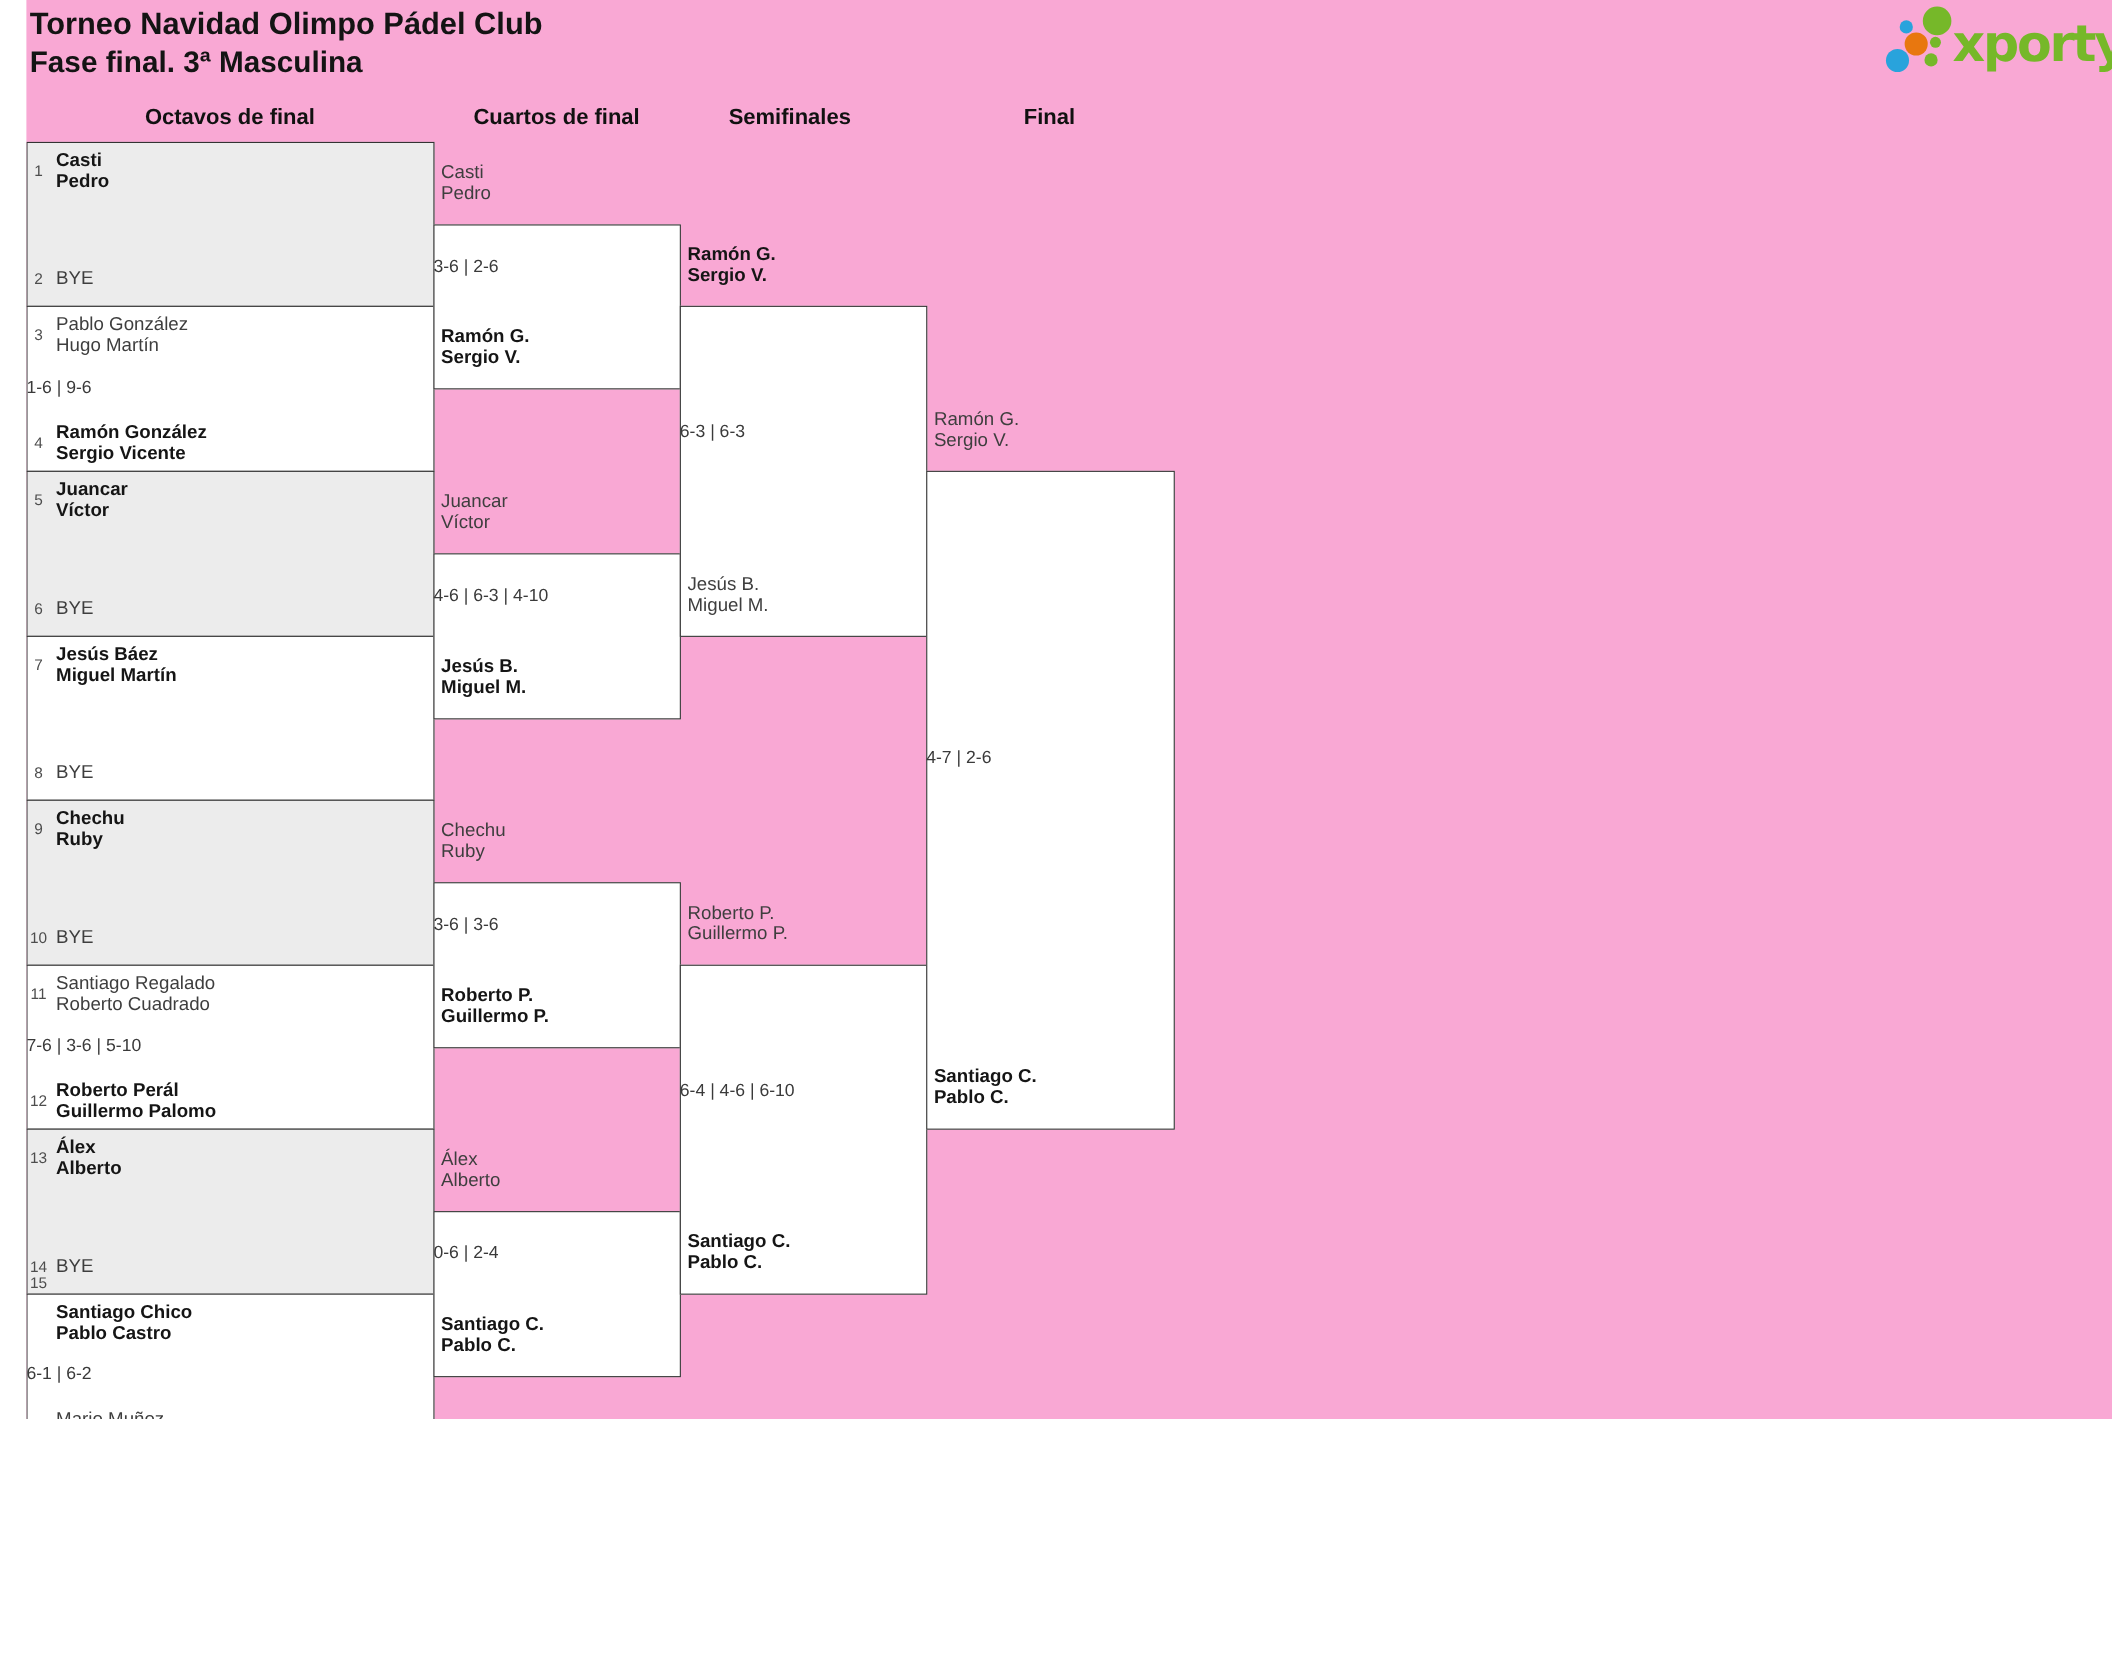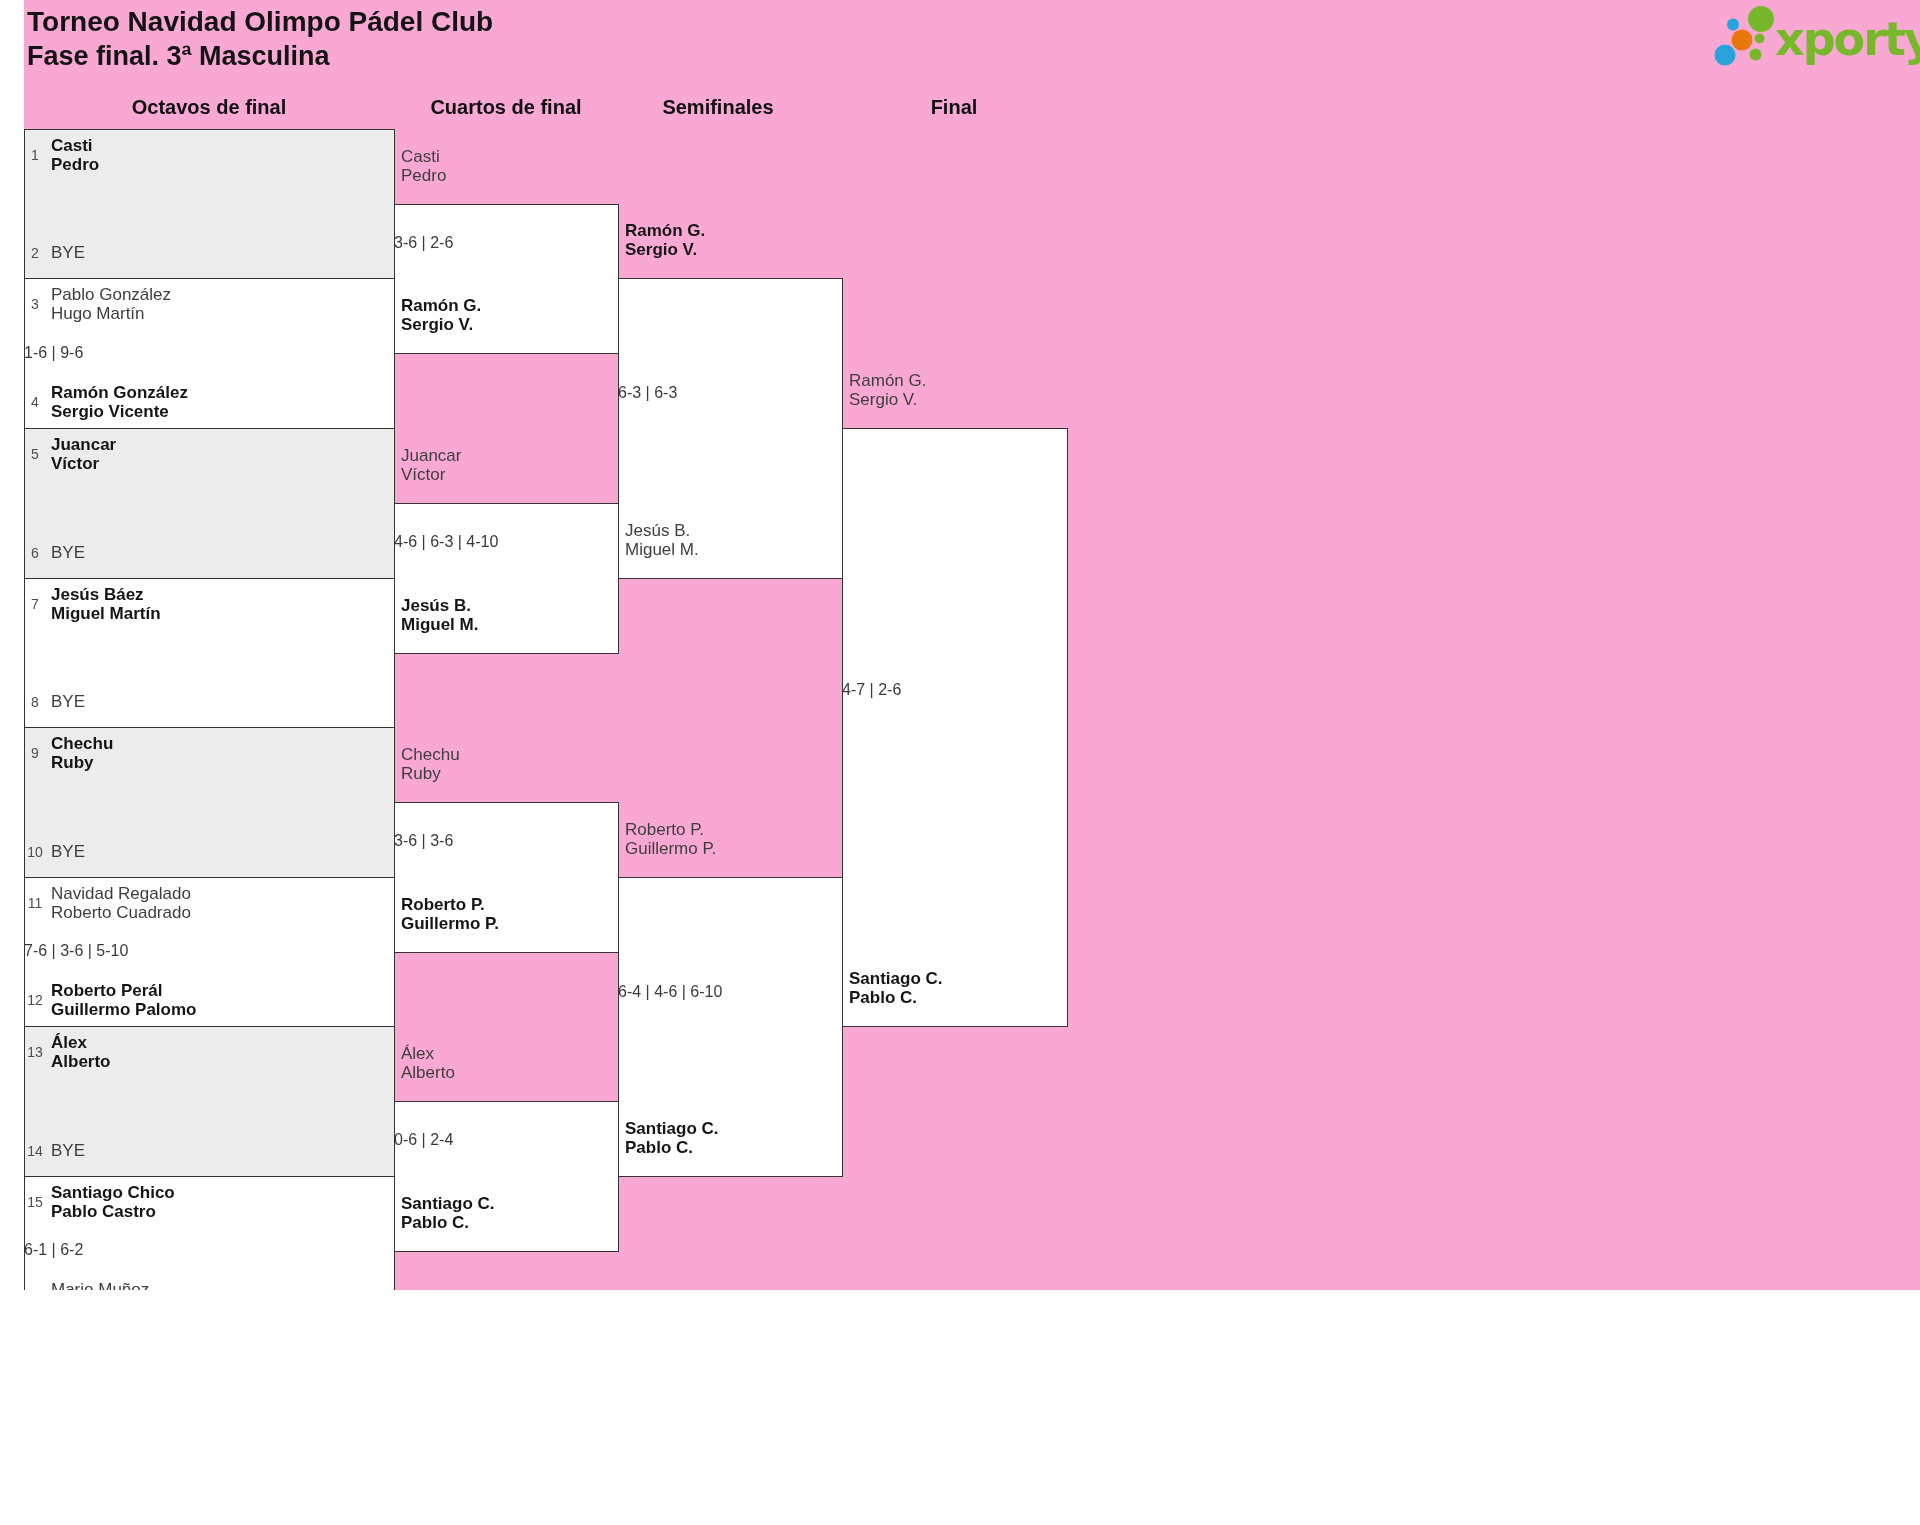--- a/index.html
+++ b/index.html
@@ -87,41 +87,41 @@
   <div class="team bold" style="left:27px;top:734px">
     <div>Chechu</div>
     <div>Ruby</div>
   </div>
   <div class="seed" style="top:842px">10</div>
   <div class="team" style="left:27px;top:842px">BYE</div>
 
   <div class="box" style="left:0;top:877px;width:371px;height:150px"></div>
   <div class="seed" style="top:893px">11</div>
   <div class="team" style="left:27px;top:884px">
-    <div>Navidad Regalado</div>
+    <div>Santiago Regalado</div>
     <div>Roberto Cuadrado</div>
   </div>
   <div class="score" style="left:0;top:941px;width:371px">7-6 | 3-6 | 5-10</div>
   <div class="seed" style="top:990px">12</div>
   <div class="team bold" style="left:27px;top:981px">
     <div>Roberto Perál</div>
     <div>Guillermo Palomo</div>
   </div>
 
   <div class="box gray" style="left:0;top:1026px;width:371px;height:151px"></div>
   <div class="seed" style="top:1042px">13</div>
   <div class="team bold" style="left:27px;top:1033px">
     <div>Álex</div>
     <div>Alberto</div>
   </div>
   <div class="seed" style="top:1141px">14</div>
   <div class="team" style="left:27px;top:1141px">BYE</div>
 
   <div class="box" style="left:0;top:1176px;width:371px;height:150px"></div>
-  <div class="seed" style="top:1192px">15</div>
+  <div class="seed" style="top:1156px">15</div>
   <div class="team bold" style="left:27px;top:1183px">
     <div>Santiago Chico</div>
     <div>Pablo Castro</div>
   </div>
   <div class="score" style="left:0;top:1240px;width:371px">6-1 | 6-2</div>
   <div class="seed" style="top:1289px">16</div>
   <div class="team" style="left:27px;top:1280px">
     <div>Mario Muñoz</div>
     <div>Miguel Martín</div>
   </div>

